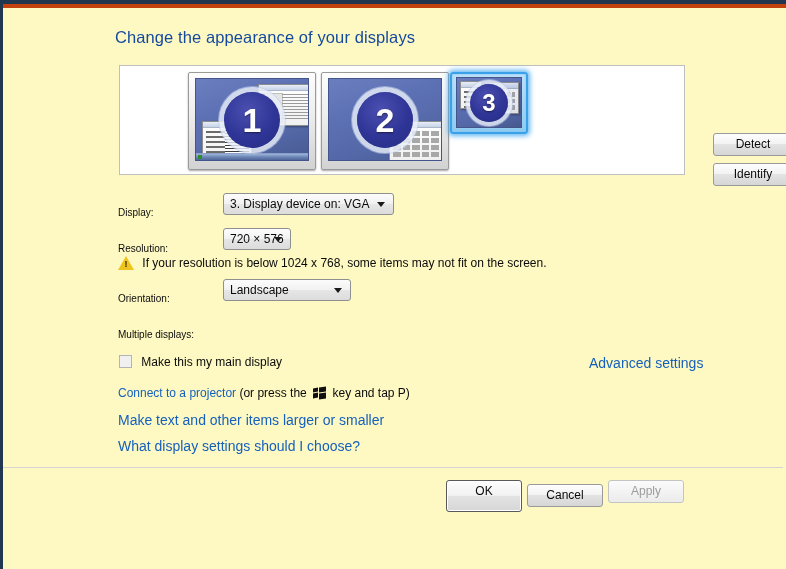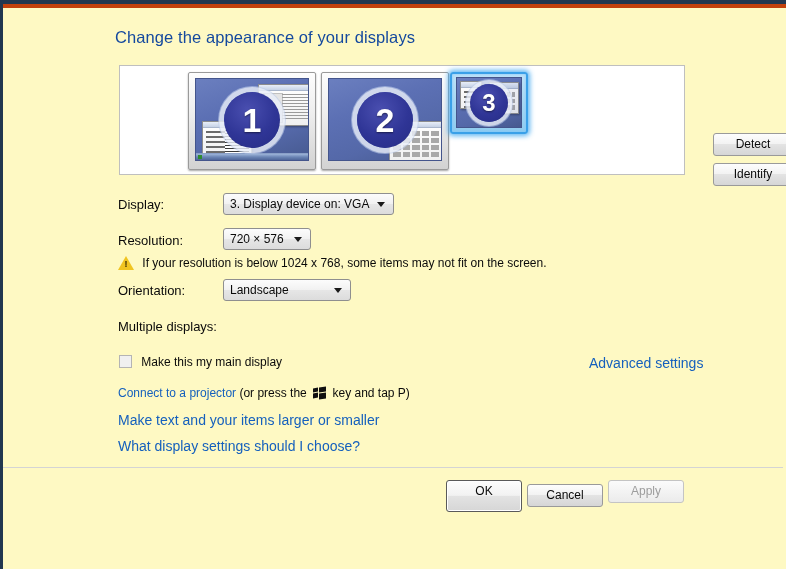--- a/index.html
+++ b/index.html
@@ -176,23 +176,24 @@
   .btn.disabled { color: #9d9d9d; border-color: #c4c4c4;
     background: linear-gradient(180deg,#fbfbfb 0%,#f3f3f3 50%,#ebebeb 100%); }
   .btn.focused { border: 1px solid #5a5a5a; box-shadow: 0 0 0 1px #ffffff inset; }
 
   #btn-detect { position: absolute; left: 593px; top: 67px; width: 80px; height: 23px; line-height: 21px; }
   #btn-identify { position: absolute; left: 593px; top: 97px; width: 80px; height: 23px; line-height: 21px; }
 
   
   .form-label {
     position: absolute;
-    font-size: 13px;
+    font-size: 10px;
     color: #0a0a0a;
     white-space: nowrap;
+    margin-top: 10px;
   }
   .combo {
     position: absolute;
     box-sizing: border-box;
     height: 22px;
     background: linear-gradient(180deg,#fcfcfc 0%,#f1f1f1 50%,#e6e6e6 52%,#dcdcdc 100%);
     border: 1px solid #8f8f8f;
     border-radius: 3px;
     font-size: 12px;
     color: #0a0a0a;
@@ -208,21 +209,21 @@
     margin-top: -2px;
     width: 0; height: 0;
     border-left: 4px solid transparent;
     border-right: 4px solid transparent;
     border-top: 5px solid #1a1a1a;
   }
 
   #lbl-display    { left: 115px; top: 189px; }
   #cb-display     { left: 220px; top: 185px; width: 171px; }
   #lbl-resolution { left: 115px; top: 225px; }
-  #cb-resolution  { left: 220px; top: 220px; width: 88px; }
+  #cb-resolution  { left: 220px; top: 220px; width: 68px; }
   #lbl-orientation{ left: 115px; top: 275px; }
   #cb-orientation { left: 220px; top: 271px; width: 128px; }
   #lbl-multiple   { left: 115px; top: 311px; }
   #cb-multiple    { left: 220px; top: 306px; width: 180px; }
 
   
   #warning-row {
     position: absolute;
     left: 115px;
     top: 248px;
@@ -477,21 +478,21 @@
     <div id="link-advanced" class="link">Advanced settings</div>
 
     <div id="link-projector-row">
       <span id="link-projector">Connect to a projector</span>
       <span>(or press the</span>
       <span id="win-key-glyph">
         <span class="q1"></span><span class="q2"></span><span class="q3"></span><span class="q4"></span>
       </span>
       <span>key and tap P)</span>
     </div>
-    <div id="link-textsize" class="link">Make text and your items larger or smaller</div>
+    <div id="link-textsize" class="link">Make text and other items larger or smaller</div>
     <div id="link-whatsettings" class="link">What display settings should I choose?</div>
 
     <div id="bottom-separator"></div>
     <div id="btn-ok" class="btn focused">OK</div>
     <div id="btn-cancel" class="btn">Cancel</div>
     <div id="btn-apply" class="btn disabled">Apply</div>
 
   </div>
 </div>
 

